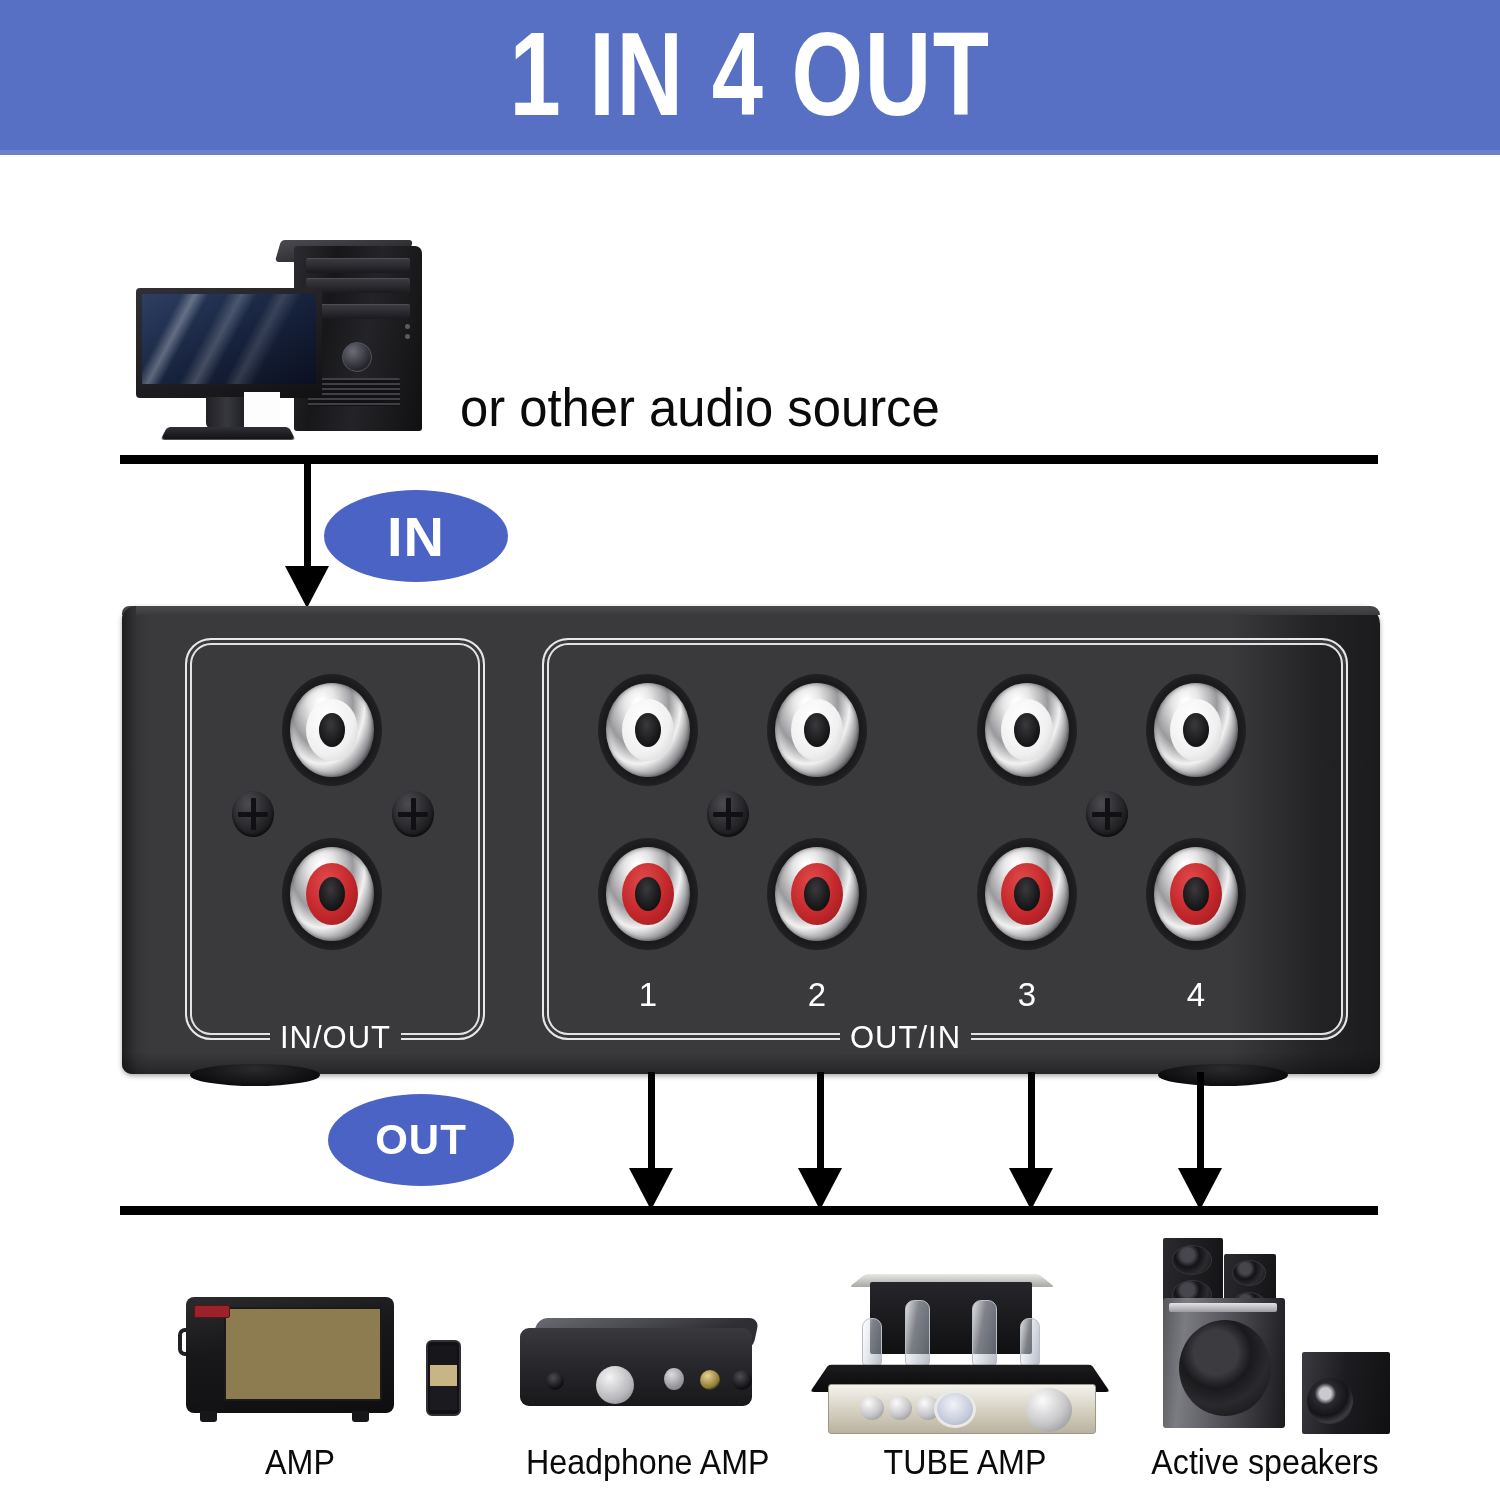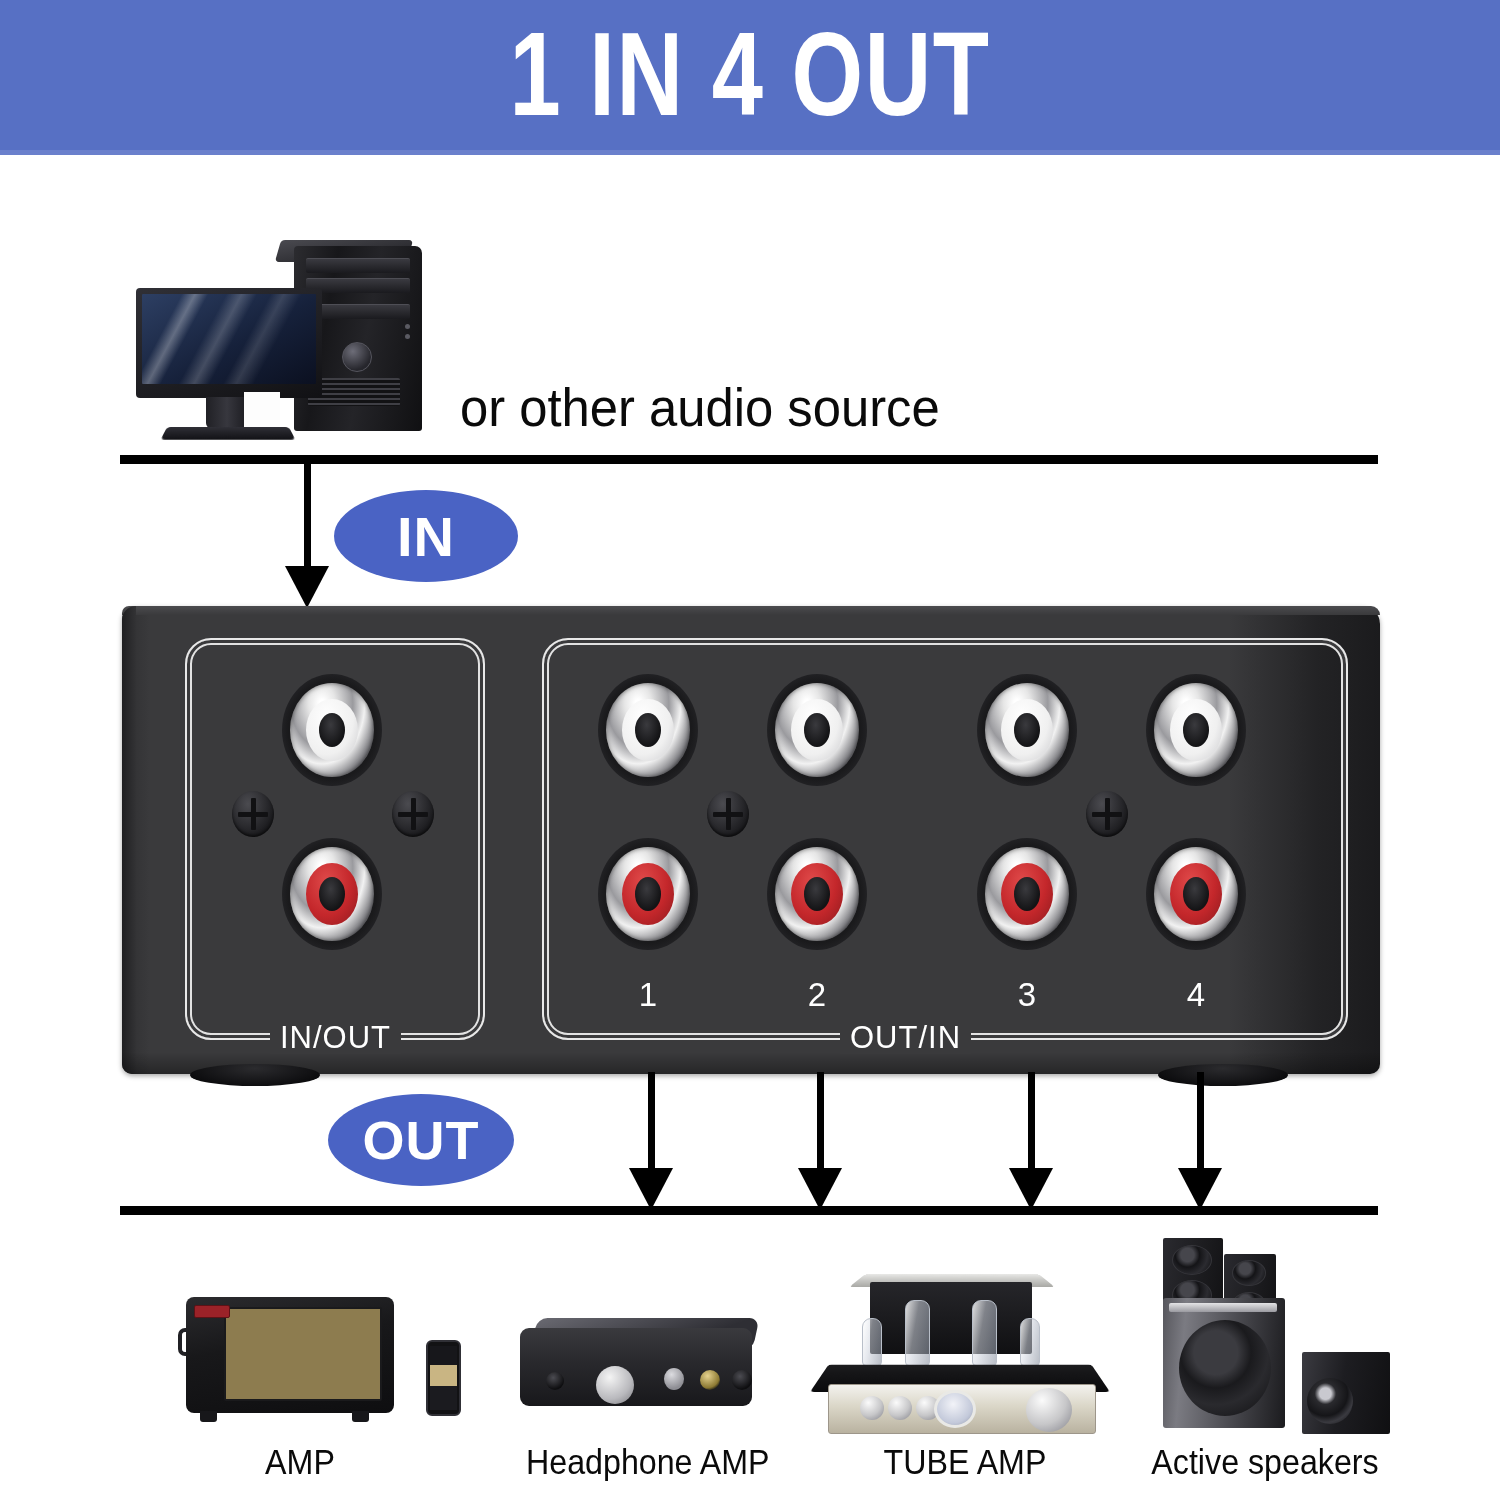--- a/index.html
+++ b/index.html
@@ -178,22 +178,22 @@
     position: absolute;
     background: #4a63c4;
     border-radius: 50%;
     color: #ffffff;
     display: flex;
     align-items: center;
     justify-content: center;
     font-weight: bold;
     letter-spacing: 1px;
   }
-  .pill.in  { left: 334px; top: 490px;  width: 184px; height: 92px; font-size: 56px; }
-  .pill.out { left: 328px; top: 1094px; width: 186px; height: 92px; font-size: 54px; }
+  .pill.in  { left: 324px; top: 490px;  width: 184px; height: 92px; font-size: 56px; }
+  .pill.out { left: 328px; top: 1094px; width: 186px; height: 92px; font-size: 42px; }
 
   
   .device {
     position: absolute;
     left: 122px; top: 606px;
     width: 1258px; height: 468px;
     border-radius: 14px 18px 10px 10px;
     background:
       linear-gradient(90deg, #2e2e30 0%, #3a3a3c 2.2%, #3a3a3c 88%, #232325 95%, #1b1b1d 100%);
     box-shadow: 0 2px 5px rgba(0,0,0,.35);

